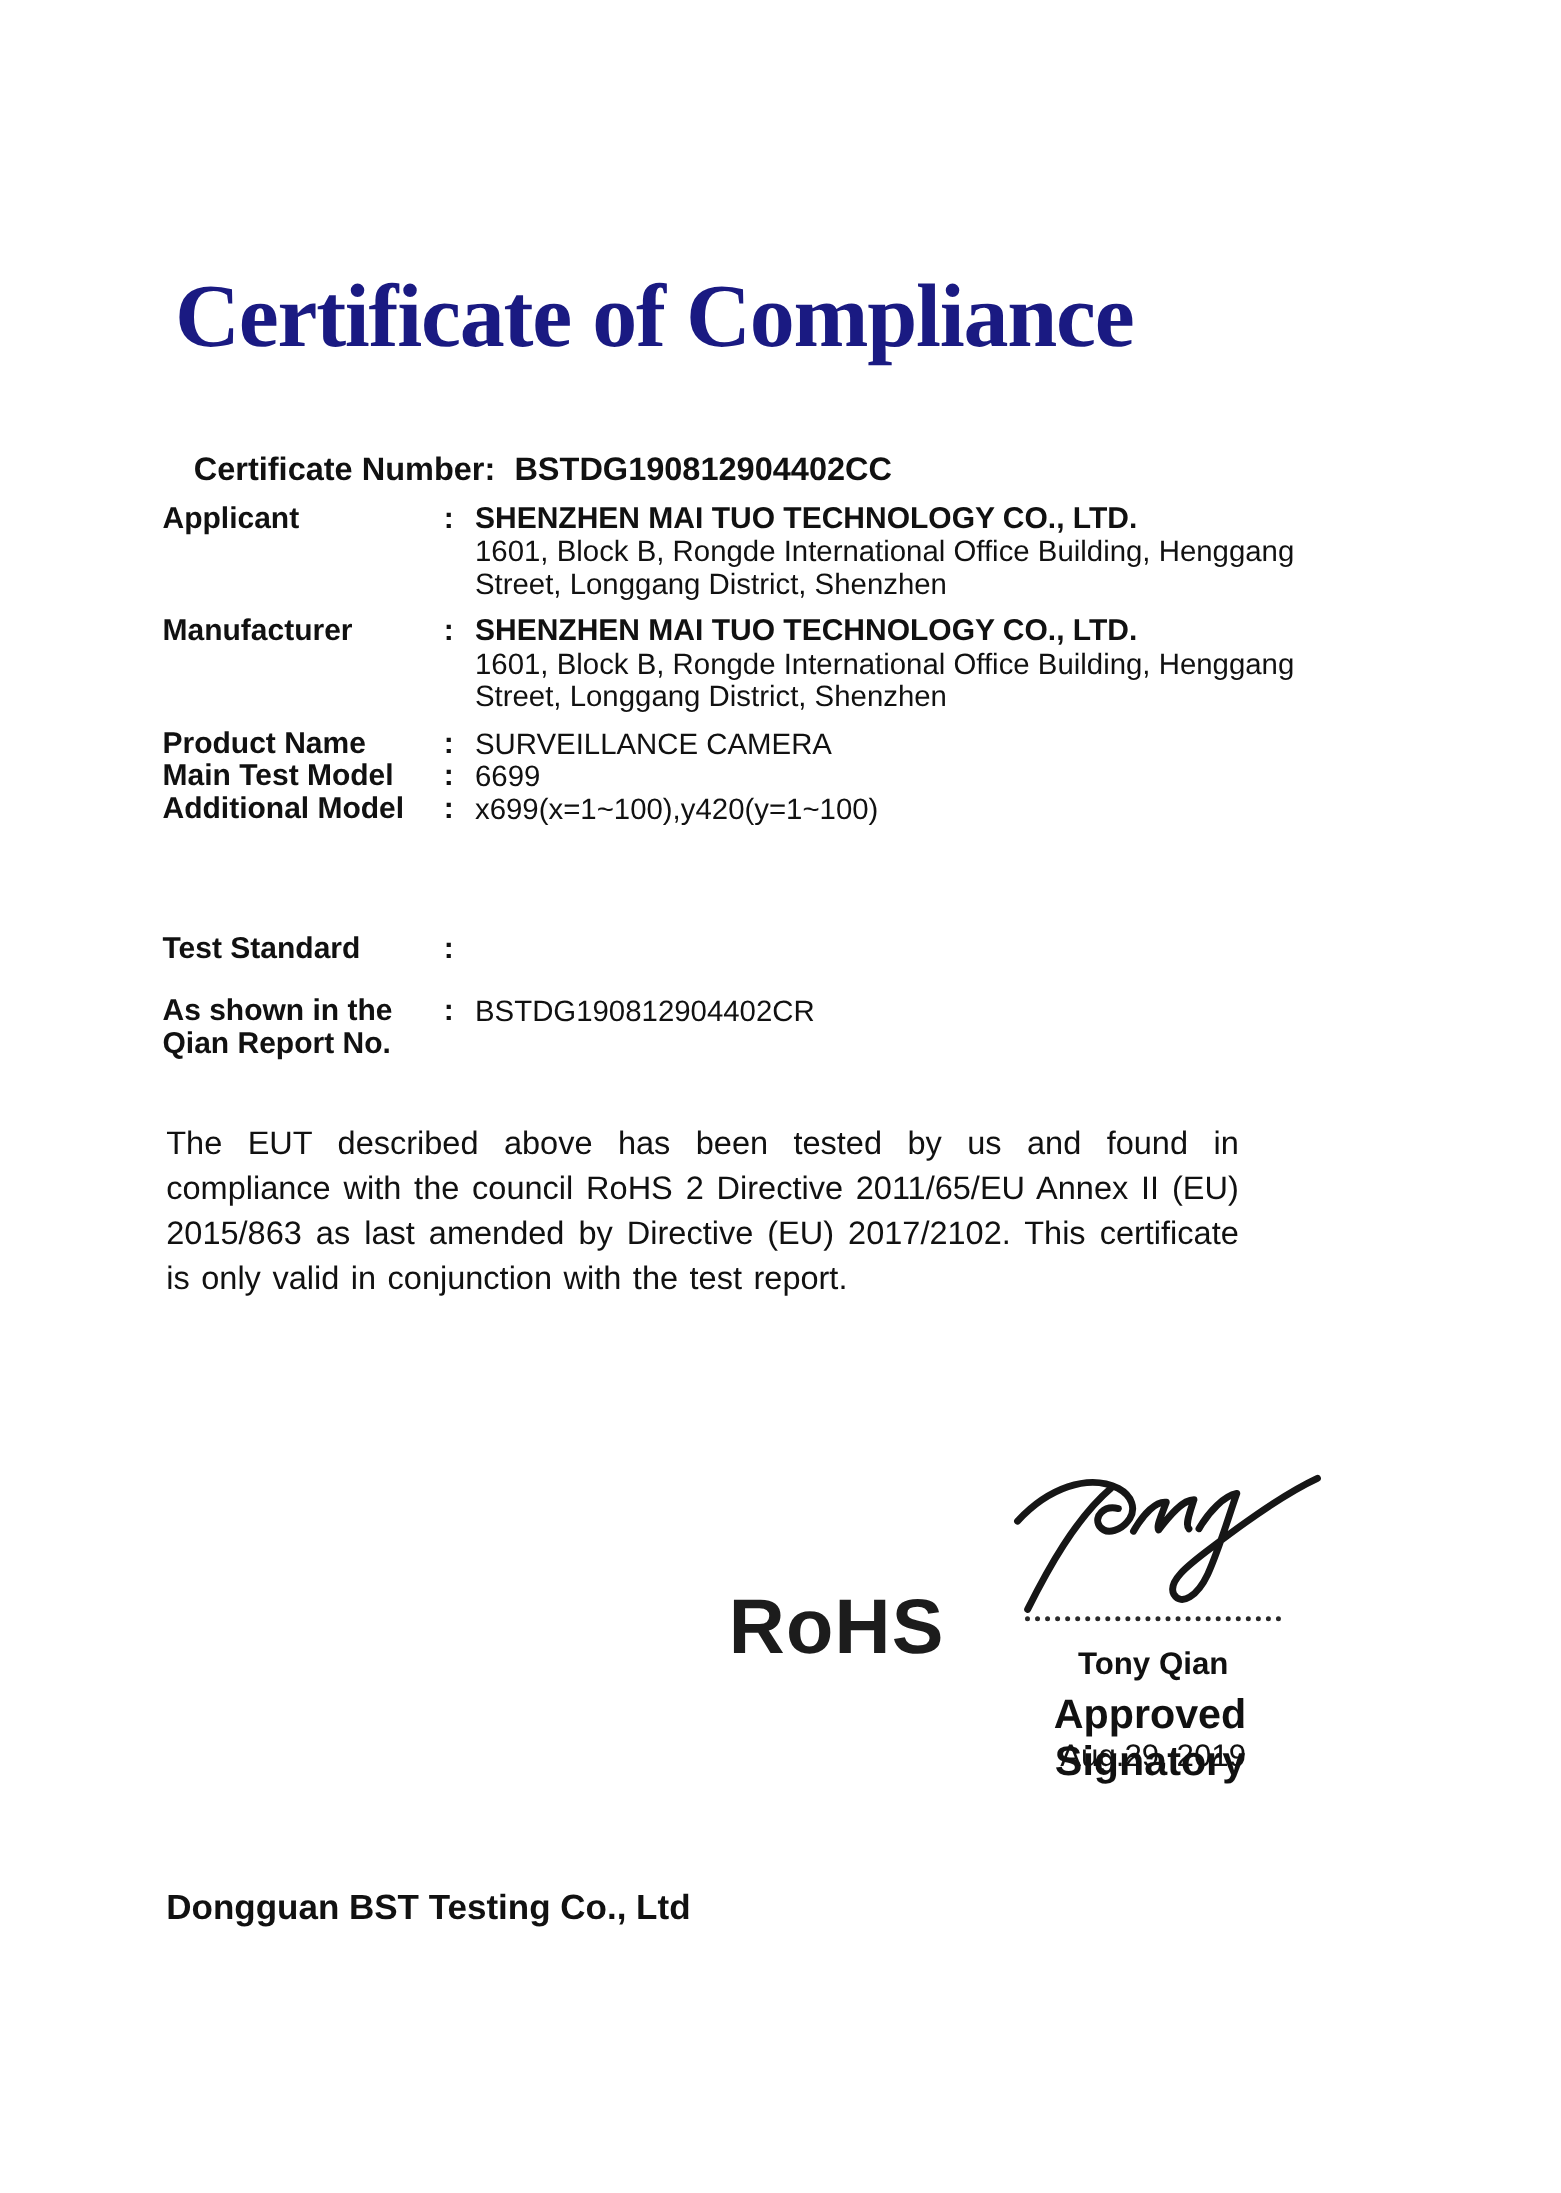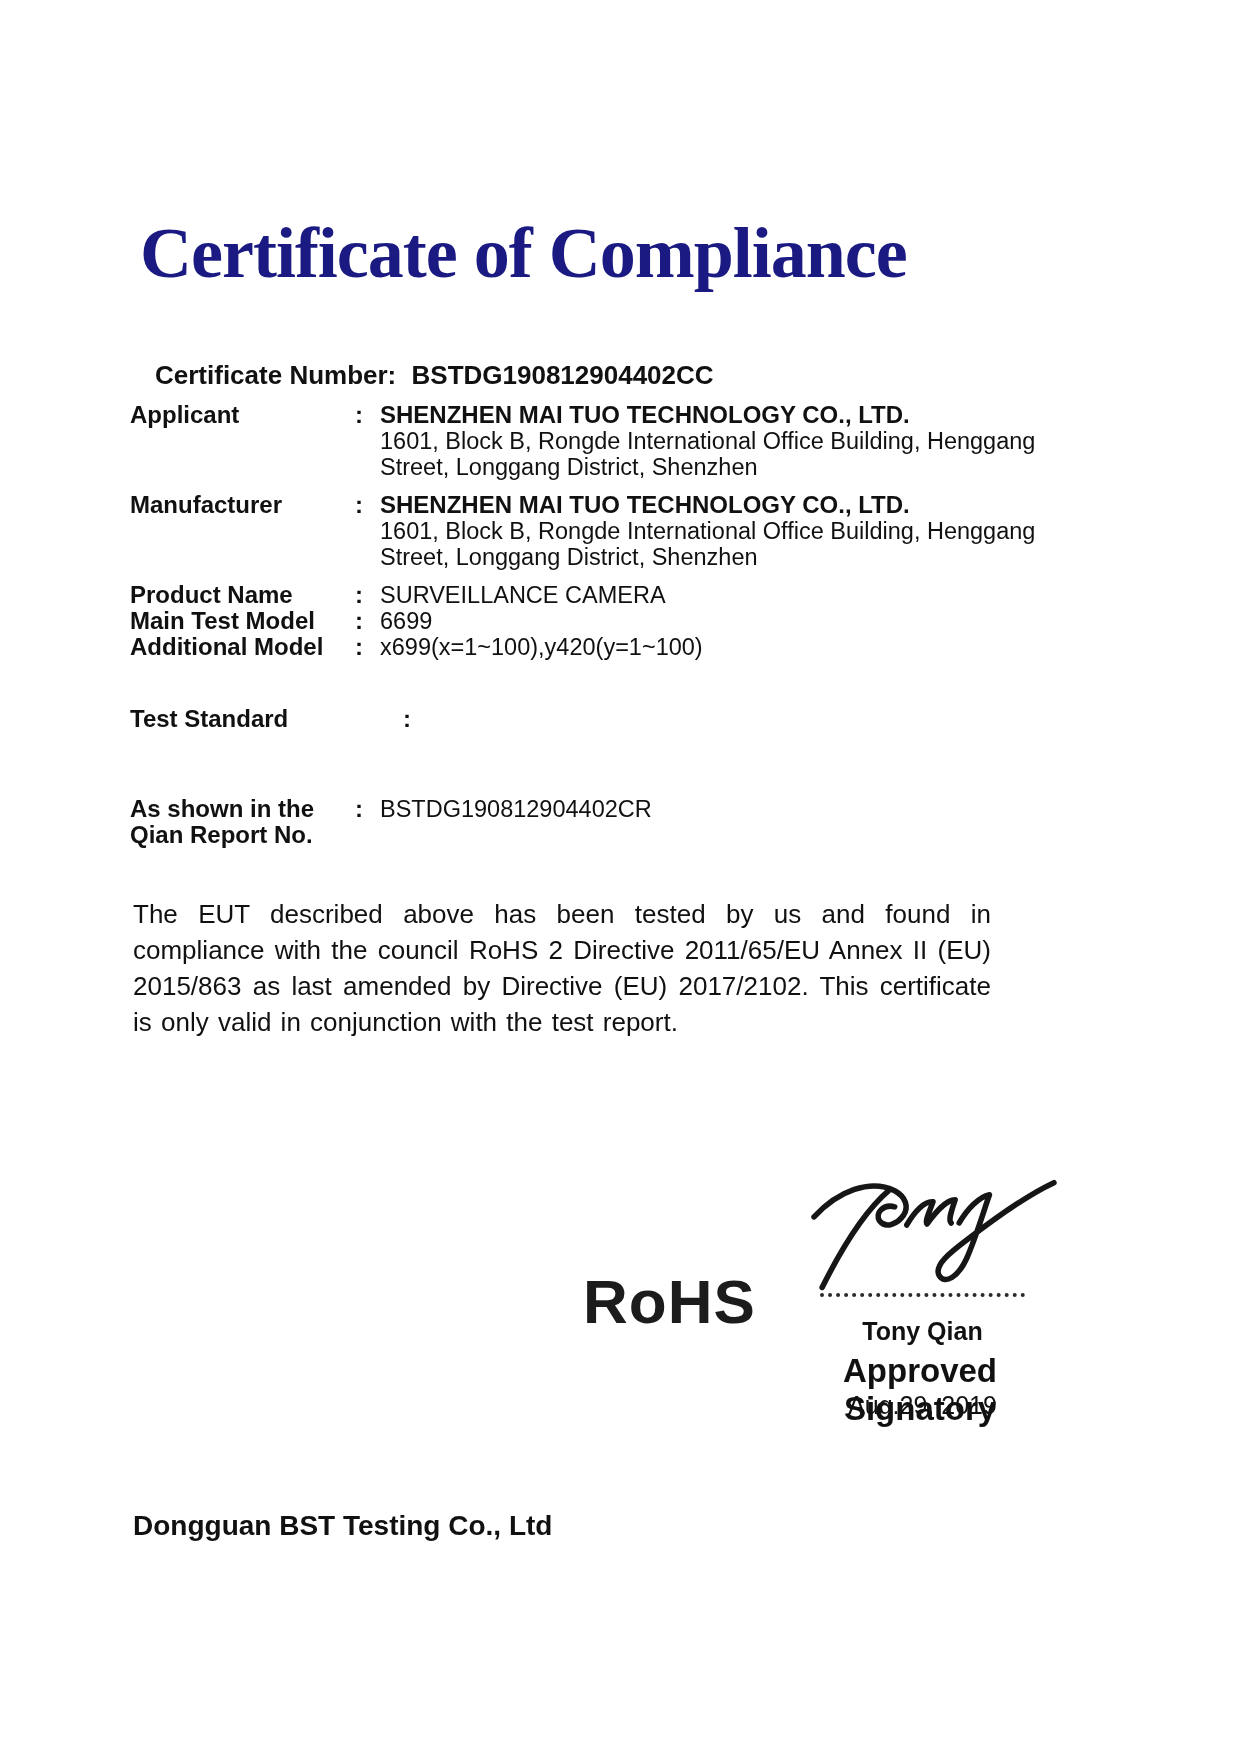--- a/index.html
+++ b/index.html
@@ -196,21 +196,21 @@
       <div class="field-colon">:</div>
       <div class="field-value bold-line">6699</div>
     </div>
     <div class="mrow models-row">
       <div class="field-label">Additional Model</div>
       <div class="field-colon">:</div>
       <div class="field-value bold-line">x699(x=1~100),y420(y=1~100)</div>
     </div>
   </div>
 
-  <div class="field-row" style="top:706px;gap:48px;">
+  <div class="field-row" style="top:746px;">
     <div class="field-label">Test Standard</div>
     <div class="field-colon">:</div>
   </div>
 
   <div class="field-row" style="top:796px;">
     <div class="field-label stack">
       <div>As shown in the</div>
       <div>Qian Report No.</div>
     </div>
     <div class="field-colon">:</div>

